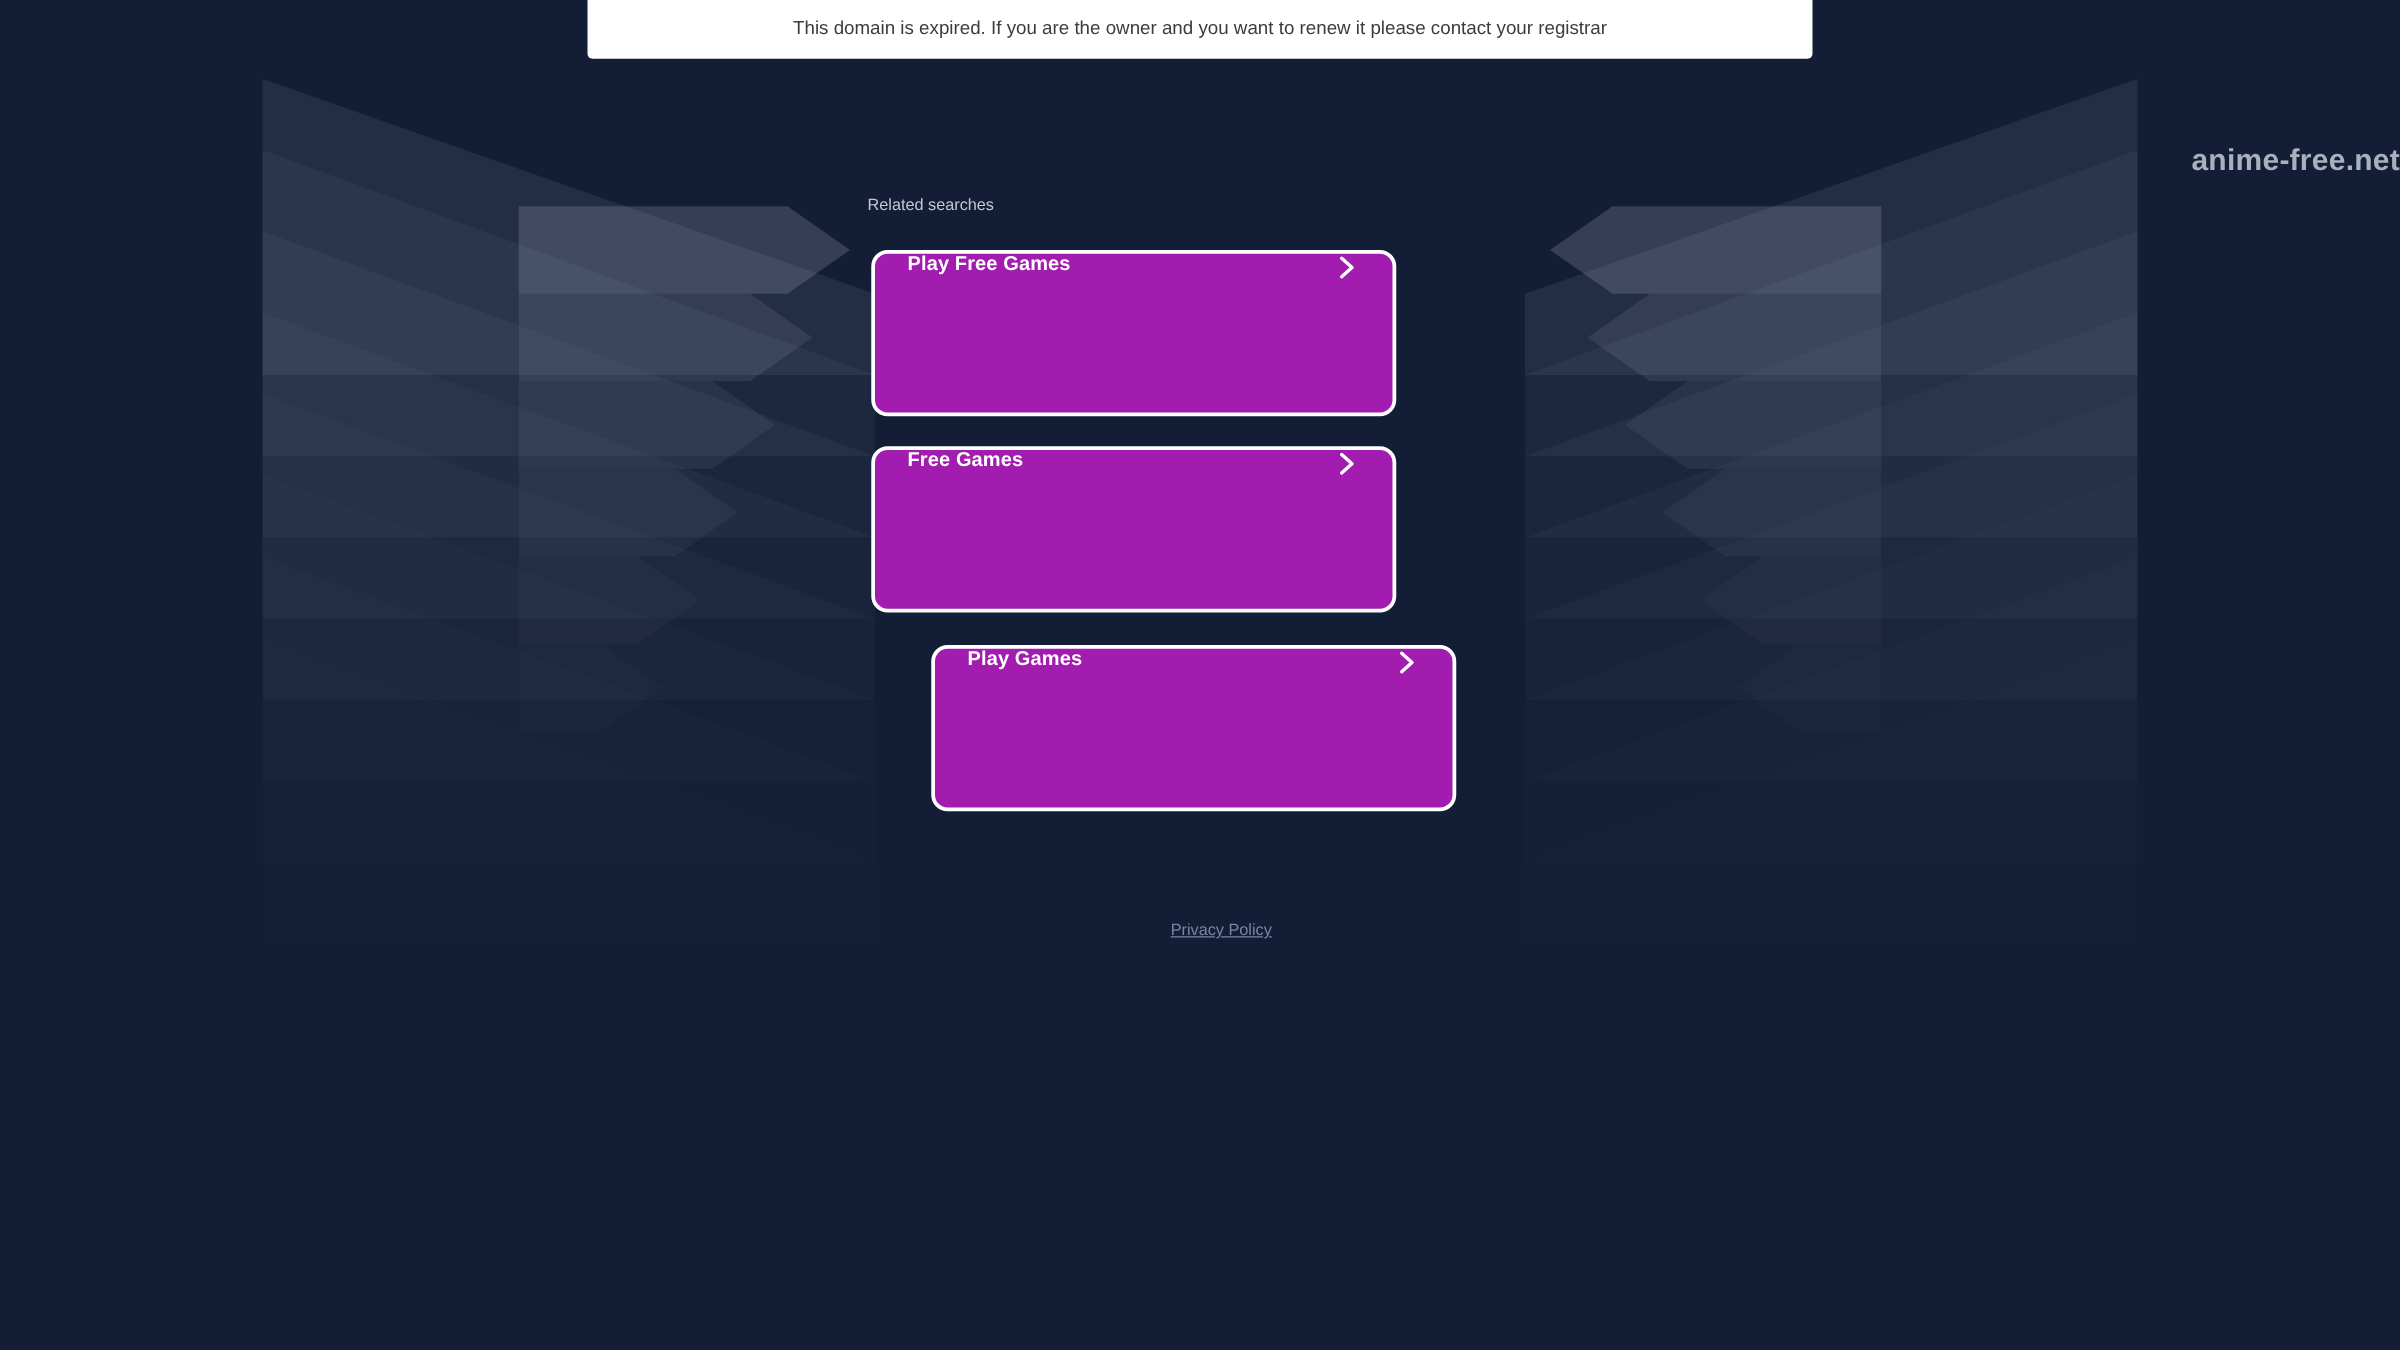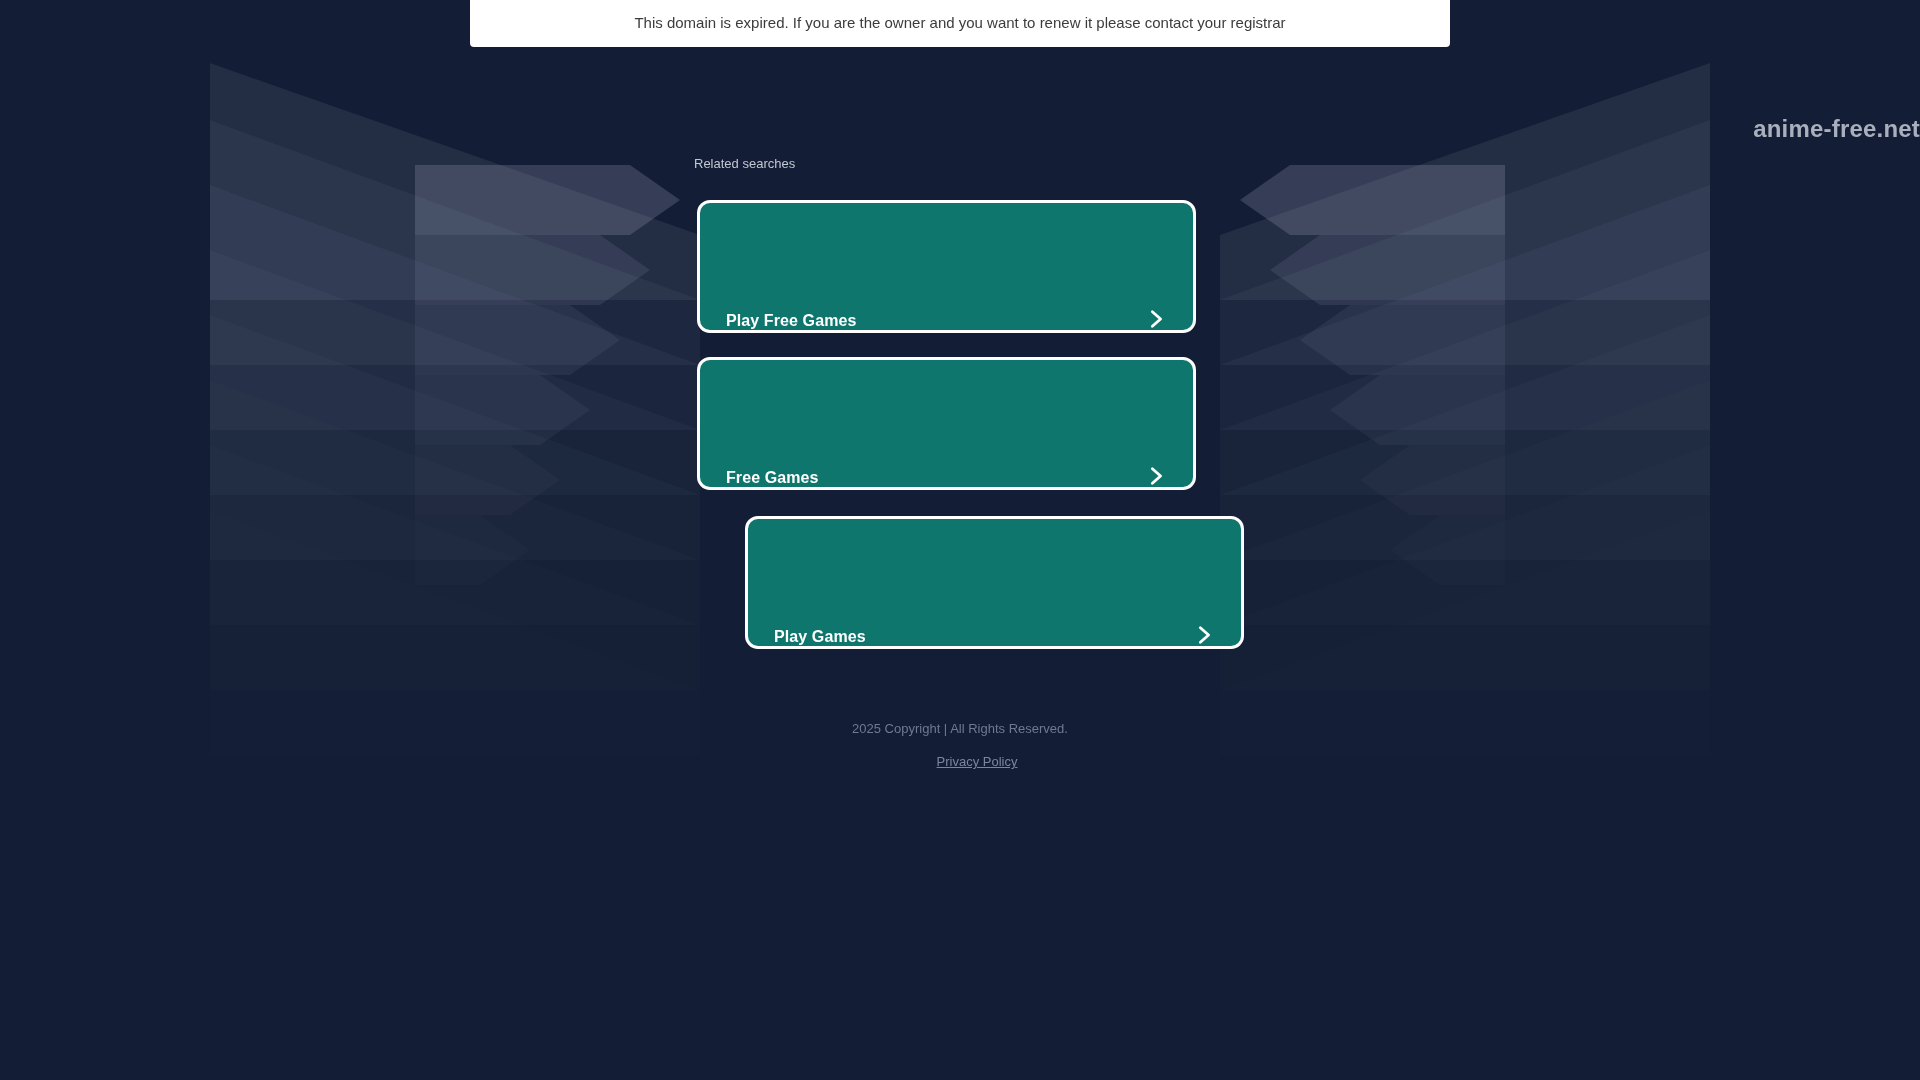--- a/index.html
+++ b/index.html
@@ -44,25 +44,25 @@
     text-align:right;
     font-size:24px; font-weight:bold; color:#a8b0bd;
     letter-spacing:0.2px;
   }
   #related-label {
     position:absolute; left:694px; top:156px;
     font-size:13px; color:#c3c8d2;
   }
 
   .card {
-    position:absolute; left:697px; width:499px; height:133px;
-    background:#0f766e;
+    position:absolute; left:697px; width:420px; height:133px;
+    background:#a21caf;
     border:3px solid #ffffff;
     border-radius:13px;
-    display:flex; align-items:flex-end;
+    display:flex; align-items:flex-start;
     padding:0 26px;
     cursor:pointer;
   }
   #card-0 { top:200px; }
   #card-1 { top:357px; }
   #card-2 { top:516px;margin-left:48px; }
 
   .card-label {
     flex:1;
     font-size:16px; font-weight:bold; color:#ffffff;
@@ -173,17 +173,16 @@
       <span class="card-label">Play Games</span>
       <span class="card-chevron">
         <svg width="22" height="22" viewBox="0 0 24 24" fill="none" stroke="#ffffff" stroke-width="3" stroke-linecap="round" stroke-linejoin="round">
           <polyline points="8 4 17 12 8 20"></polyline>
         </svg>
       </span>
     </a>
   </div>
 
   <div id="footer">
-    <div id="copyright">2025 Copyright | All Rights Reserved.</div>
     <a id="privacy-policy">Privacy Policy</a>
   </div>
 
 </div>
 
 </body></html>

